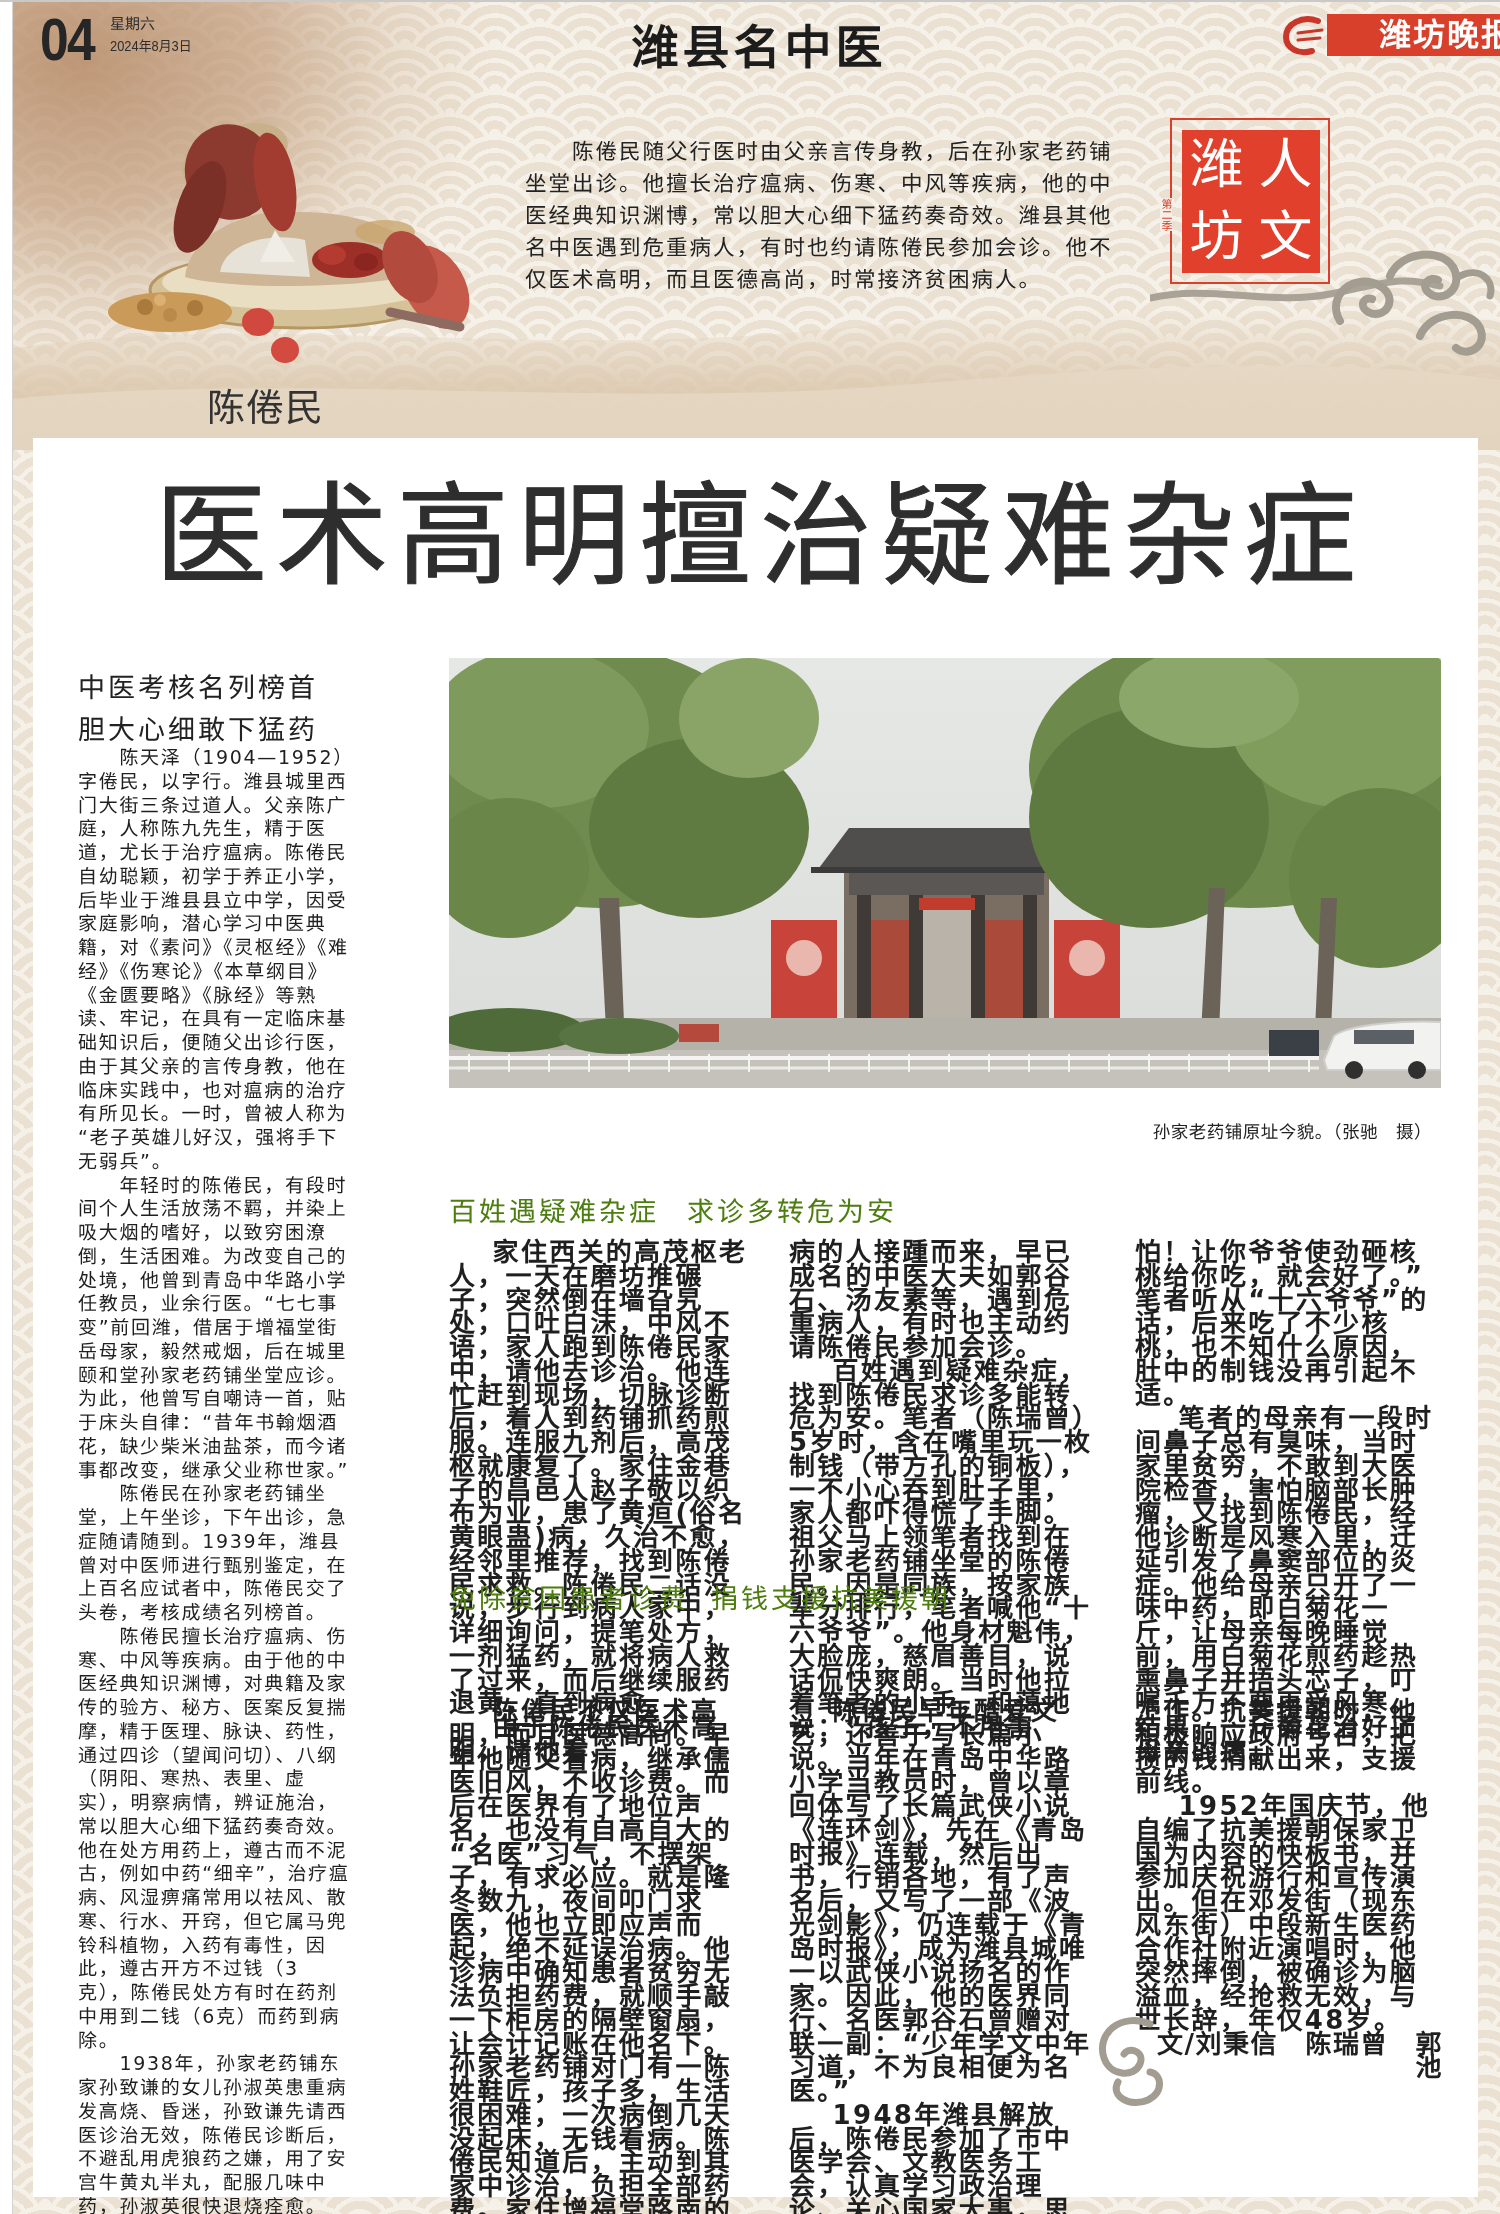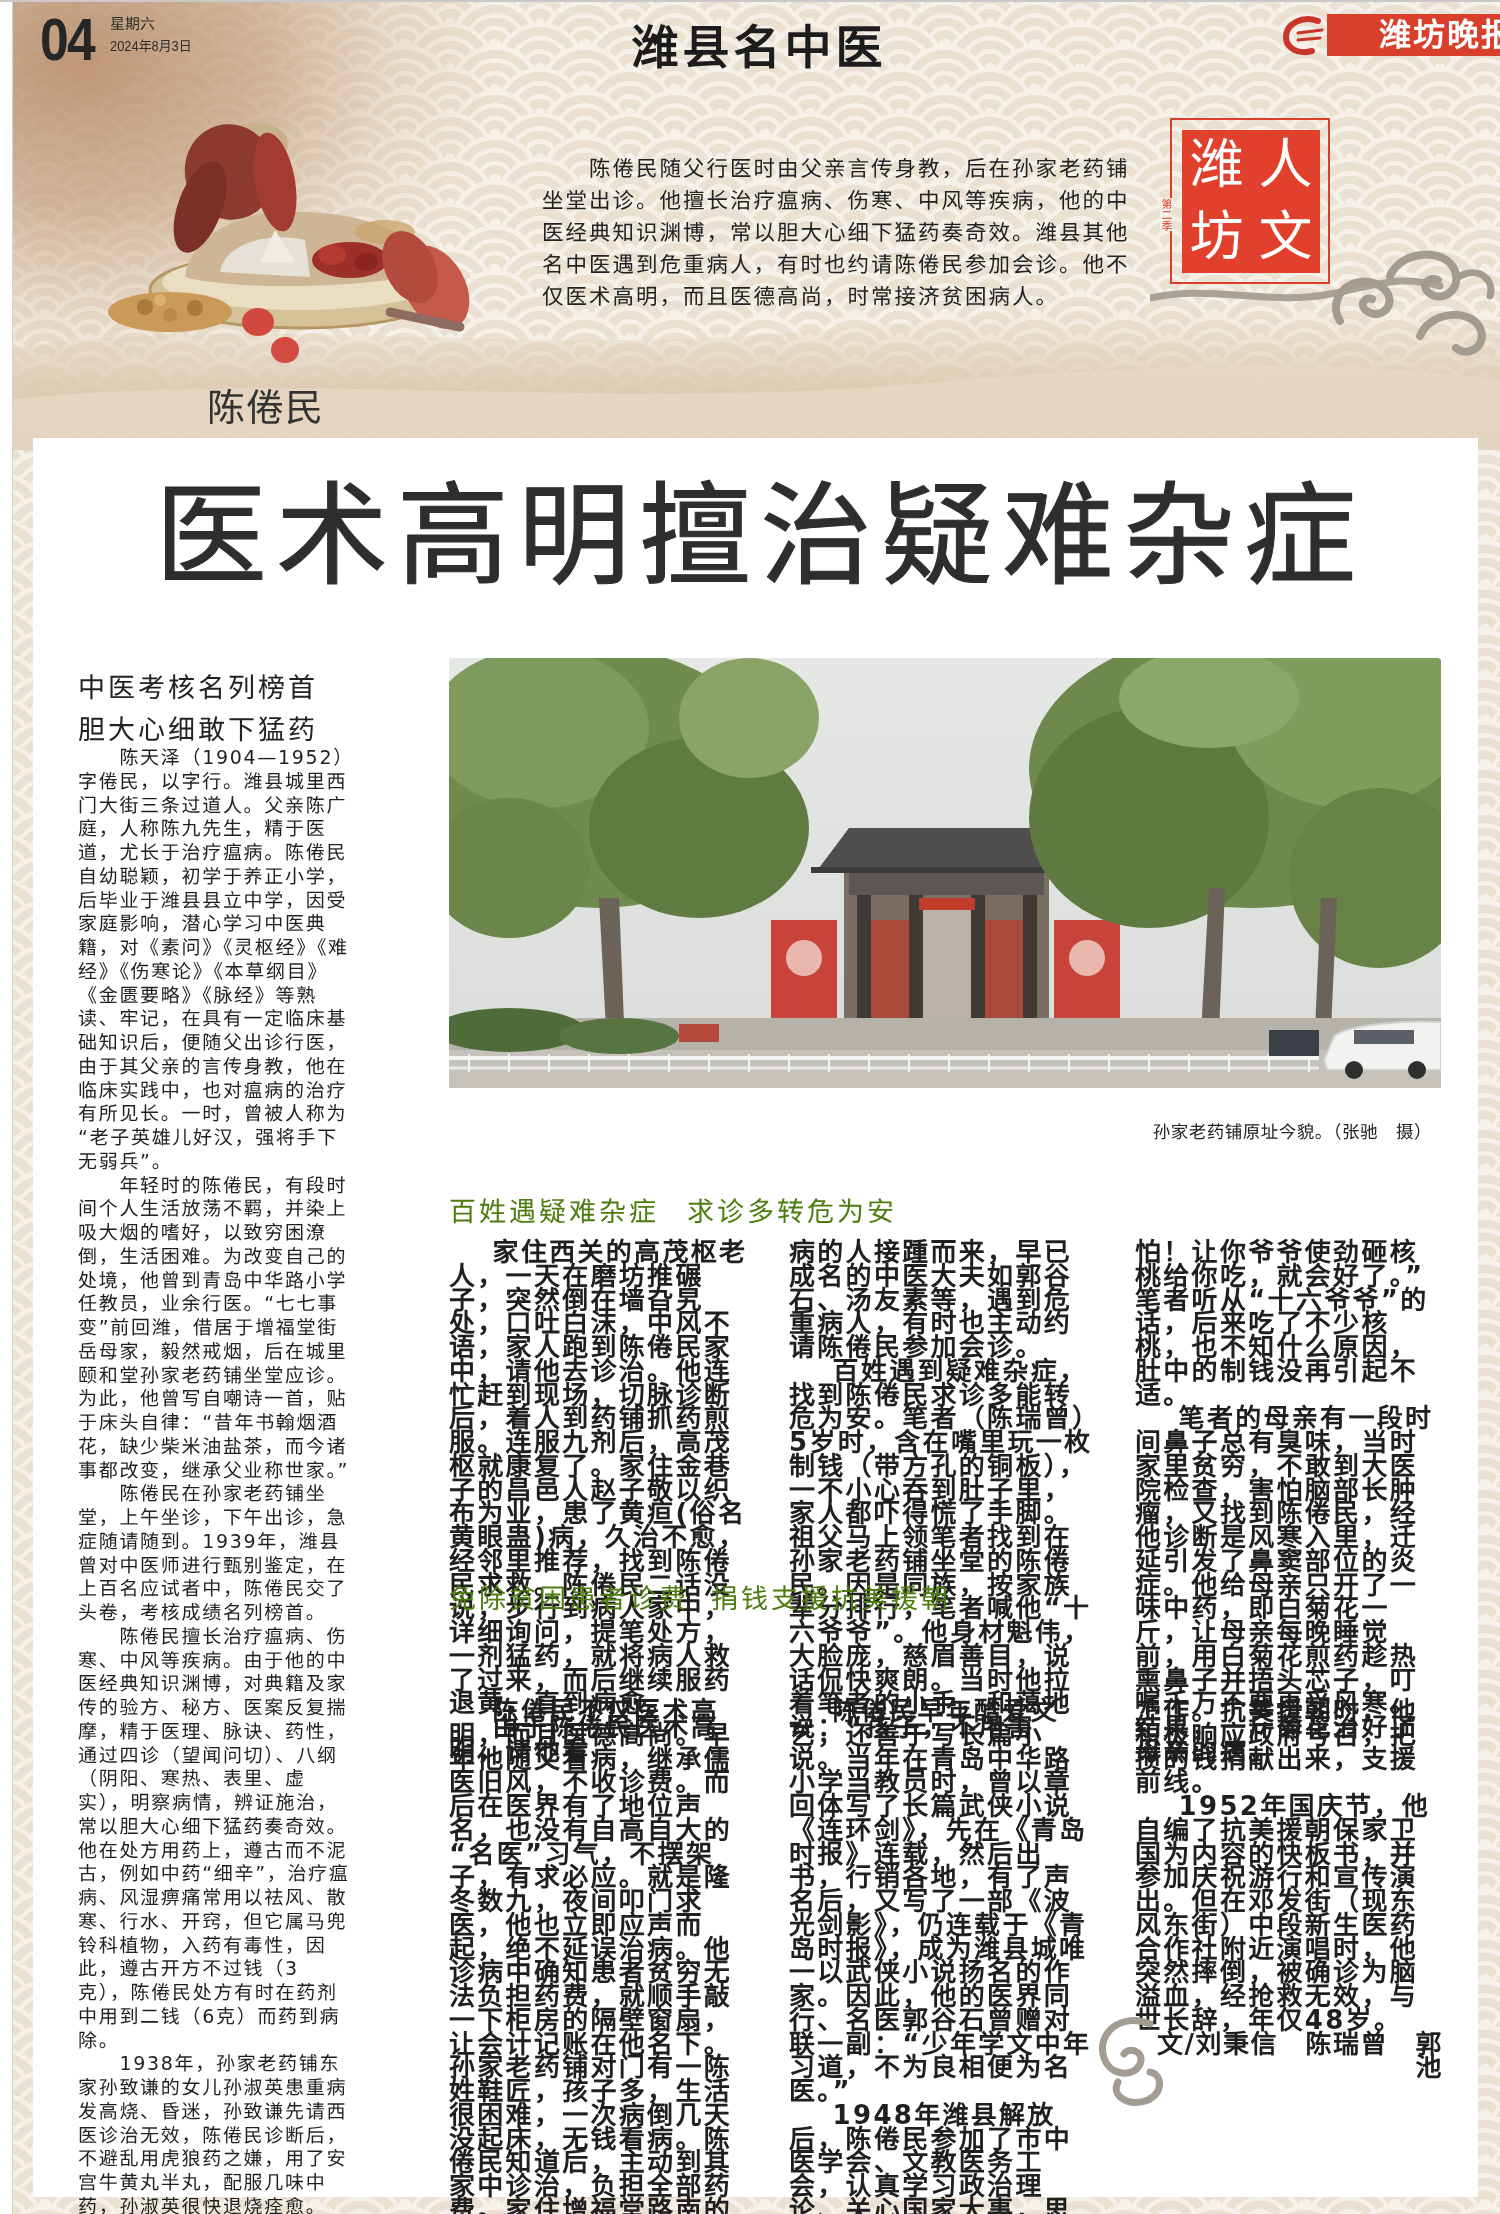--- a/index.html
+++ b/index.html
@@ -29,21 +29,21 @@
   .weekday{left:110px;top:15px;font-size:15px;line-height:18px;color:#2e2e2e;}
   .date{left:110px;top:37px;font-size:14px;line-height:18px;color:#2e2e2e;font-family:"Liberation Sans",sans-serif;transform:scaleX(0.92);transform-origin:left top;}
   .section-title{left:599px;top:20px;width:320px;text-align:center;font-size:47px;line-height:56px;font-weight:bold;letter-spacing:4px;color:#1c1c1c;}
   .logo-icon{left:1280px;top:14px;width:46px;height:42px;}
   .logo-box{left:1327px;top:14px;width:156px;height:42px;background:#d8402c;color:#fff;font-size:32px;line-height:42px;
     font-weight:bold;text-align:center;letter-spacing:2px;padding-left:42px;}
 
   
   .illustration{left:100px;top:112px;width:376px;height:256px;}
   .subject-name{left:207px;top:386px;font-size:38px;line-height:44px;color:#333;letter-spacing:1px;}
-  .intro{left:525px;top:136px;width:595px;font-size:21.5px;letter-spacing:2px;line-height:32px;text-indent:47px;color:#222;margin:17px;}
+  .intro{left:525px;top:136px;width:595px;font-size:21.5px;letter-spacing:2px;line-height:32px;text-indent:47px;color:#222;margin:0;}
   .seal{left:1160px;top:118px;width:180px;height:172px;}
   .seal-frame{left:10px;top:0;width:160px;height:166px;border:2px solid #d8402c;box-sizing:border-box;}
   .seal-red{left:22px;top:12px;width:138px;height:143px;background:#e0402c;display:grid;grid-template-columns:1fr 1fr;grid-template-rows:1fr 1fr;}
   .seal-red span{color:#fff;font-size:54px;line-height:70px;text-align:center;font-family:"DejaVu Serif",serif;}
   .seal-side{left:0;top:80px;width:12px;font-size:11px;line-height:13px;color:#d8402c;writing-mode:vertical-rl;background:#f6f1e8;}
   .cloud-top{left:1150px;top:236px;width:350px;height:130px;}
 
   
   .headline{left:155px;top:474px;width:1240px;font-size:112px;line-height:124px;letter-spacing:9px;color:#2e2e2e;
     -webkit-text-stroke:1px #2e2e2e;white-space:nowrap;}

